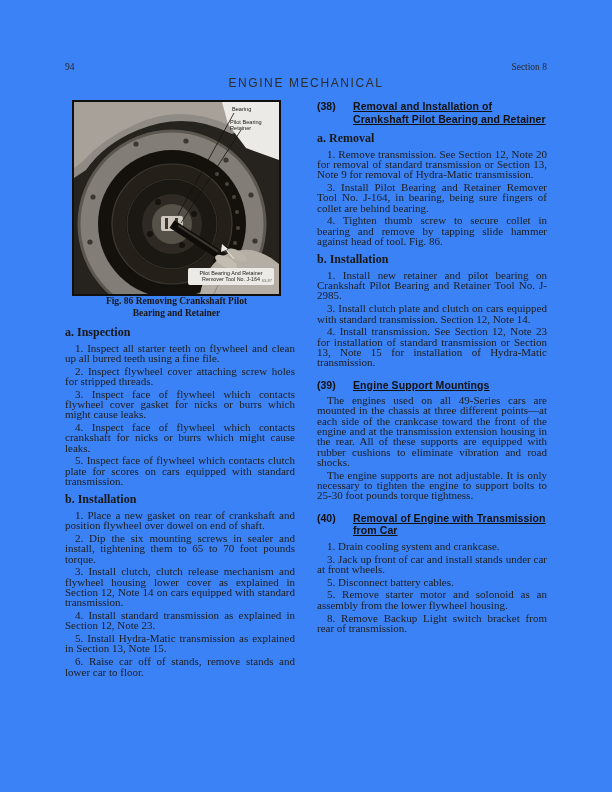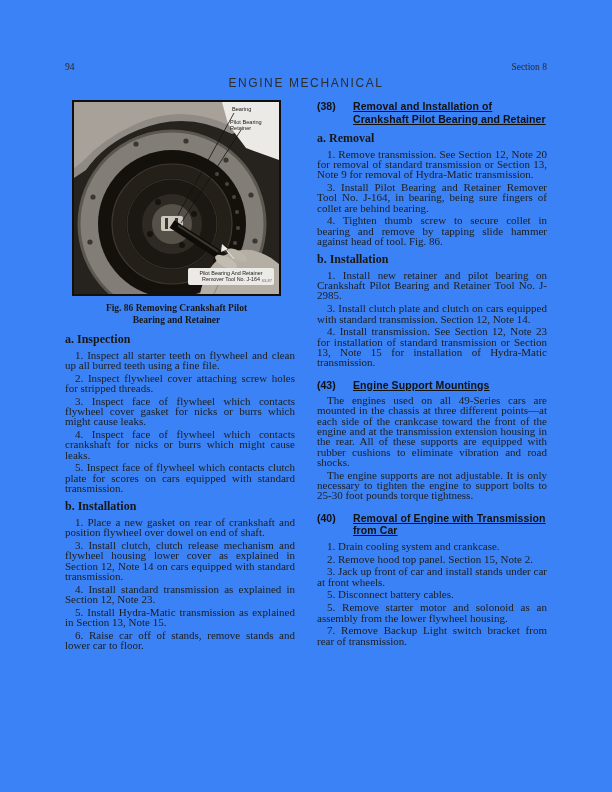--- a/index.html
+++ b/index.html
@@ -22,21 +22,21 @@
   .photo svg{display:block;width:100%;height:100%;}
   .callout{position:absolute;font-family:"Liberation Sans", sans-serif;font-size:5.6px;line-height:6.4px;color:#191816;}
   .callout-bearing{left:158px;top:4px;}
   .callout-retainer{left:156px;top:17px;}
   .tool-label-box{
     position:absolute;right:5px;bottom:9px;width:82px;background:#eceae6;border-radius:2px;
     padding:2px 2px 3px 2px;text-align:center;font-family:"Liberation Sans", sans-serif;
     font-size:5.4px;line-height:6.2px;color:#1b1a18;
   }
   .photo-code{position:absolute;right:2px;bottom:1px;font-size:4px;color:#6b6862;}
-  .fig-caption{margin-top:7px;text-align:center;font-weight:700;font-size:9.5px;line-height:11.5px;color:#181715;}
+  .fig-caption{text-align:center;font-weight:700;font-size:9.5px;line-height:11.5px;color:#181715;}
   
   .section-heading{display:flex;margin:11px 0 4px 0;font-family:"Liberation Sans", sans-serif;font-weight:700;font-size:10.5px;line-height:12.6px;color:#121110;}
   .section-heading .sec-num{flex:0 0 36px;}
   .section-heading .sec-title{flex:1;letter-spacing:0.1px;text-decoration:underline;}
   .subhead{font-weight:700;font-size:12px;margin:6px 0 2px 0;color:#181715;}
   p.body{font-size:11px;line-height:10.3px;text-align:justify;text-indent:10px;margin:2.5px 0;}
   .right-col .section-heading.first{margin-top:0;}
 </style>
 </head>
 <body>
@@ -141,20 +141,21 @@
 
       <div class="subhead">a. Inspection</div>
       <p class="body">1. Inspect all starter teeth on flywheel and clean up all burred teeth using a fine file.</p>
       <p class="body">2. Inspect flywheel cover attaching screw holes for stripped threads.</p>
       <p class="body">3. Inspect face of flywheel which contacts flywheel cover gasket for nicks or burrs which might cause leaks.</p>
       <p class="body">4. Inspect face of flywheel which contacts crankshaft for nicks or burrs which might cause leaks.</p>
       <p class="body">5. Inspect face of flywheel which contacts clutch plate for scores on cars equipped with standard transmission.</p>
 
       <div class="subhead">b. Installation</div>
       <p class="body">1. Place a new gasket on rear of crankshaft and position flywheel over dowel on end of shaft.</p>
+      <p class="body">2. Dip the six mounting screws in sealer and install, tightening them to 65 to 70 foot pounds torque.</p>
       <p class="body">3. Install clutch, clutch release mechanism and flywheel housing lower cover as explained in Section 12, Note 14 on cars equipped with standard transmission.</p>
       <p class="body">4. Install standard transmission as explained in Section 12, Note 23.</p>
       <p class="body">5. Install Hydra-Matic transmission as explained in Section 13, Note 15.</p>
       <p class="body">6. Raise car off of stands, remove stands and lower car to floor.</p>
     </div>
 
     <div class="col right-col">
 
       <div class="section-heading first">
         <span class="sec-num">(38)</span>
@@ -165,32 +166,31 @@
       <p class="body">1. Remove transmission. See Section 12, Note 20 for removal of standard transmission or Section 13, Note 9 for removal of Hydra-Matic transmission.</p>
       <p class="body">3. Install Pilot Bearing and Retainer Remover Tool No. J-164, in bearing, being sure fingers of collet are behind bearing.</p>
       <p class="body">4. Tighten thumb screw to secure collet in bearing and remove by tapping slide hammer against head of tool. Fig. 86.</p>
 
       <div class="subhead">b. Installation</div>
       <p class="body">1. Install new retainer and pilot bearing on Crankshaft Pilot Bearing and Retainer Tool No. J-2985.</p>
       <p class="body">3. Install clutch plate and clutch on cars equipped with standard transmission. Section 12, Note 14.</p>
       <p class="body">4. Install transmission. See Section 12, Note 23 for installation of standard transmission or Section 13, Note 15 for installation of Hydra-Matic transmission.</p>
 
       <div class="section-heading">
-        <span class="sec-num">(43)</span>
+        <span class="sec-num">(39)</span>
         <span class="sec-title">Engine Support Mountings</span>
       </div>
       <p class="body">The engines used on all 49-Series cars are mounted in the chassis at three different points—at each side of the crankcase toward the front of the engine and at the transmission extension housing in the rear. All of these supports are equipped with rubber cushions to eliminate vibration and road shocks.</p>
       <p class="body">The engine supports are not adjustable. It is only necessary to tighten the engine to support bolts to 25-30 foot pounds torque tightness.</p>
 
       <div class="section-heading">
         <span class="sec-num">(40)</span>
         <span class="sec-title">Removal of Engine with Transmission from Car</span>
       </div>
       <p class="body">1. Drain cooling system and crankcase.</p>
-      <p class="body">2. Remove hood top panel. Section 15, Note 2.</p>
       <p class="body">3. Jack up front of car and install stands under car at front wheels.</p>
       <p class="body">5. Disconnect battery cables.</p>
       <p class="body">5. Remove starter motor and solonoid as an assembly from the lower flywheel housing.</p>
-      <p class="body">7. Remove Backup Light switch bracket from rear of transmission.</p>
+      <p class="body">8. Remove Backup Light switch bracket from rear of transmission.</p>
     </div>
 
   </div>
 </div>
 
 </body></html>

